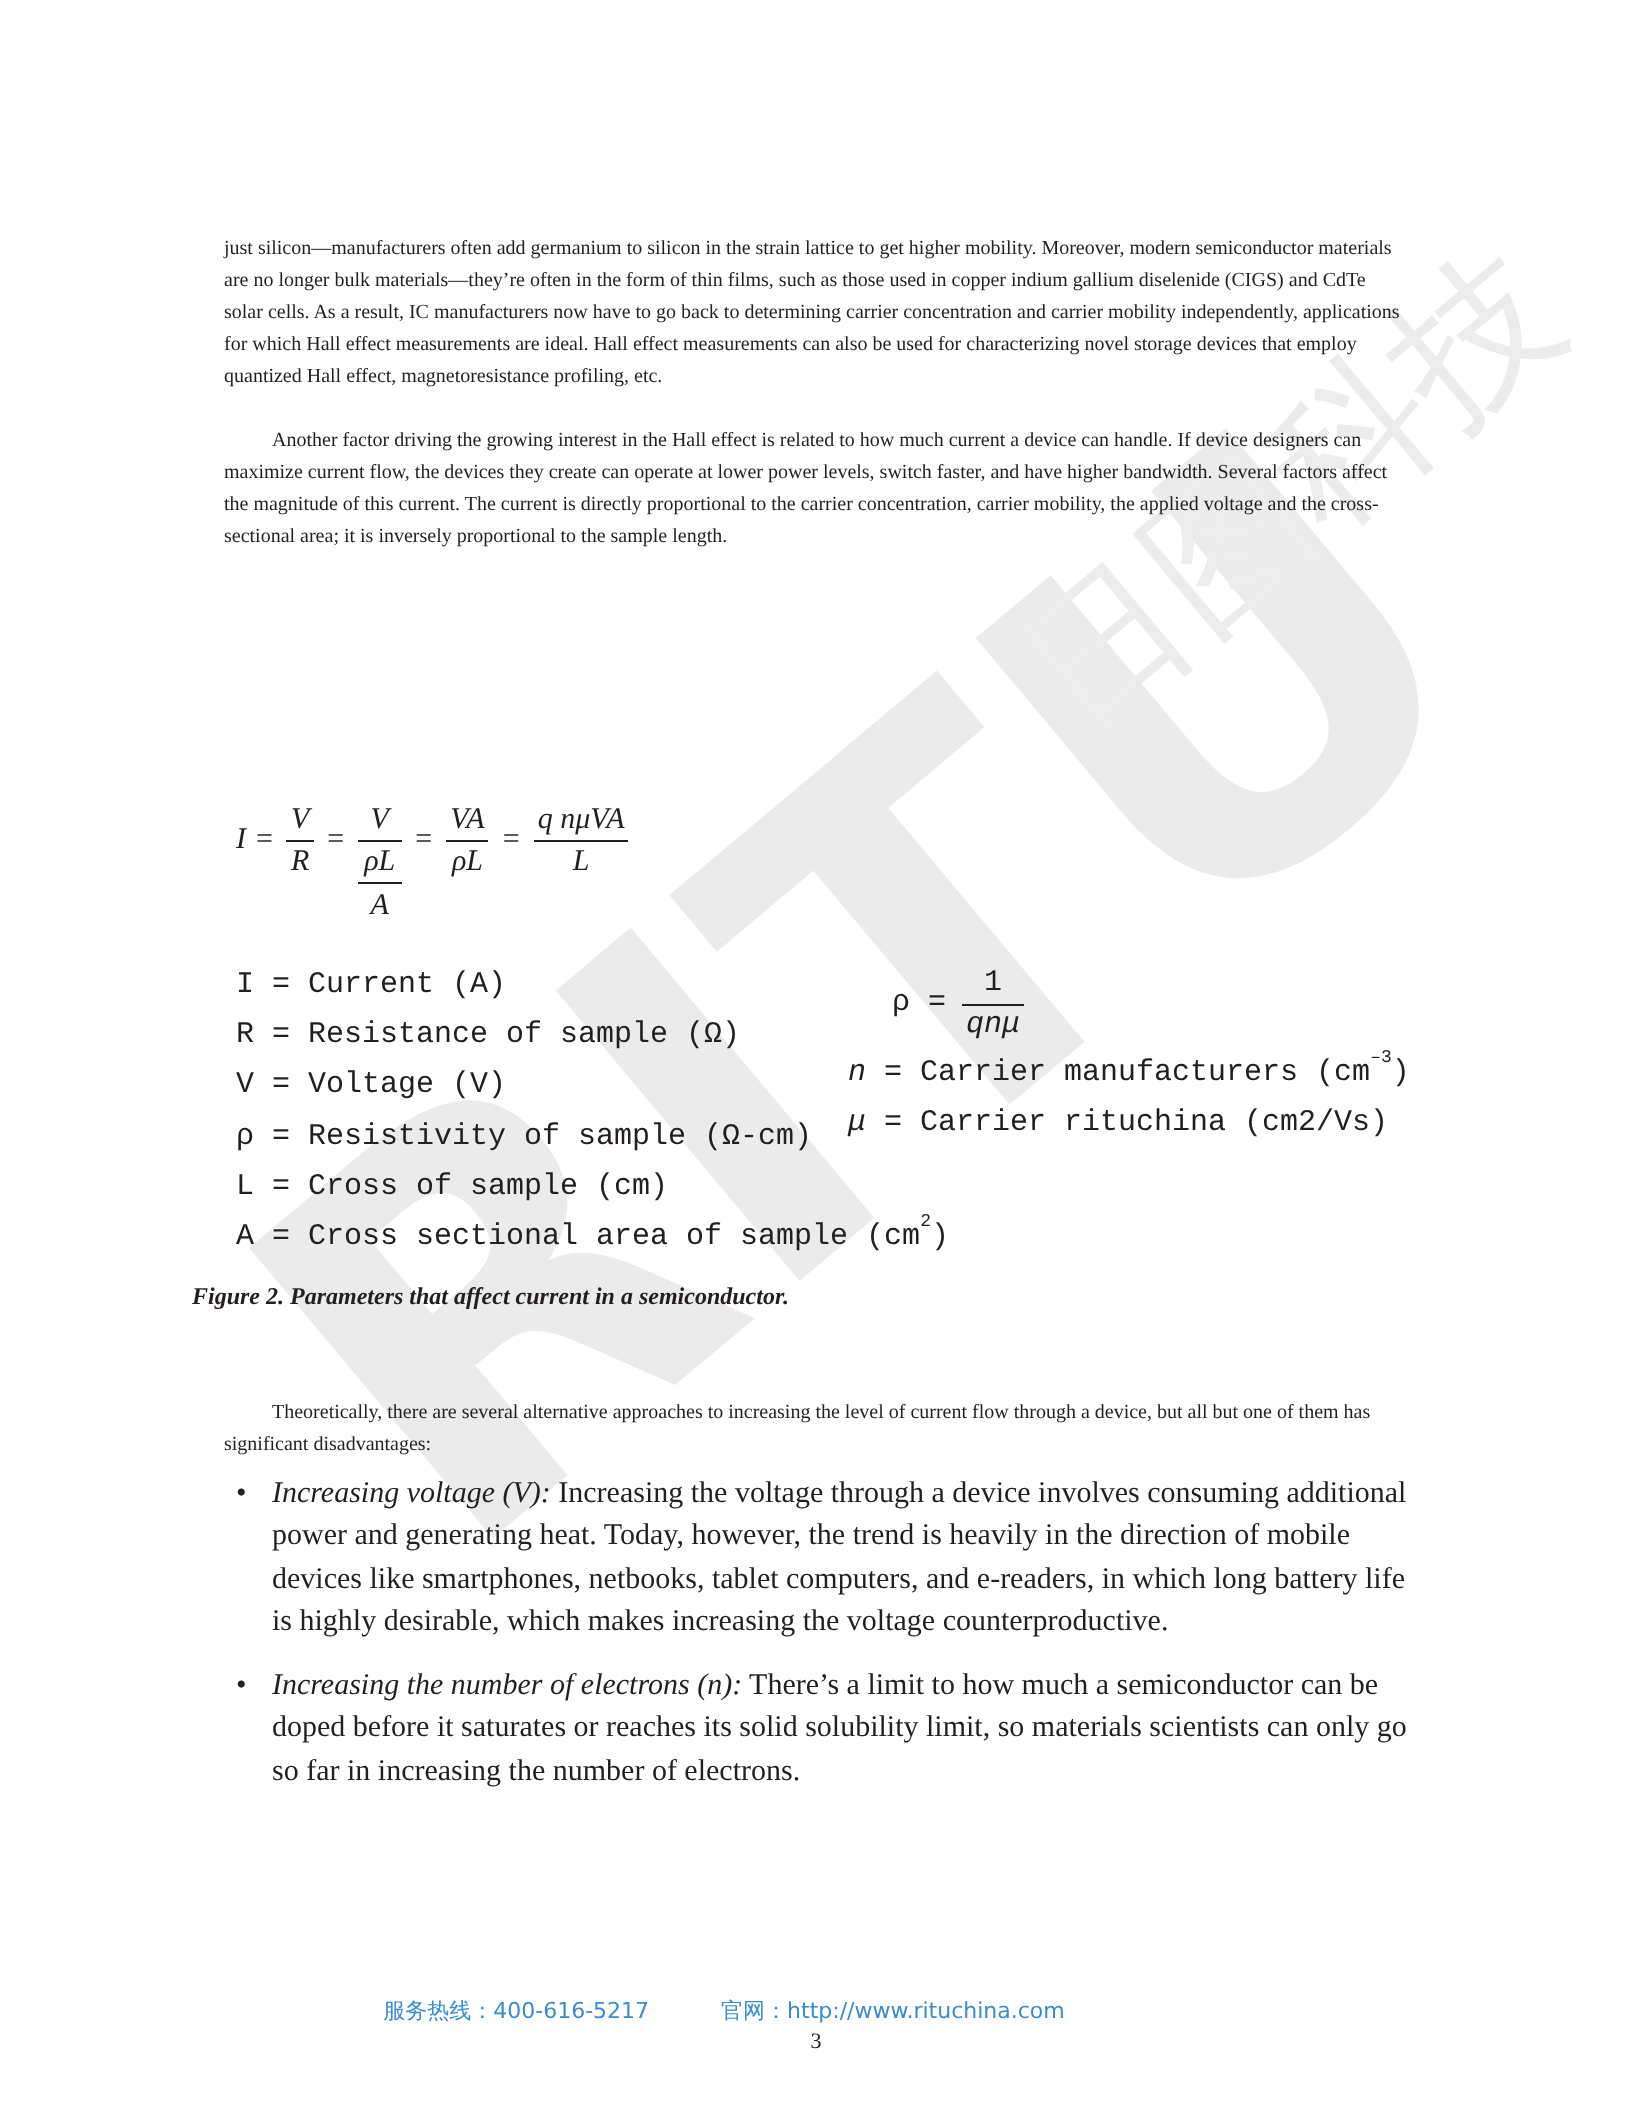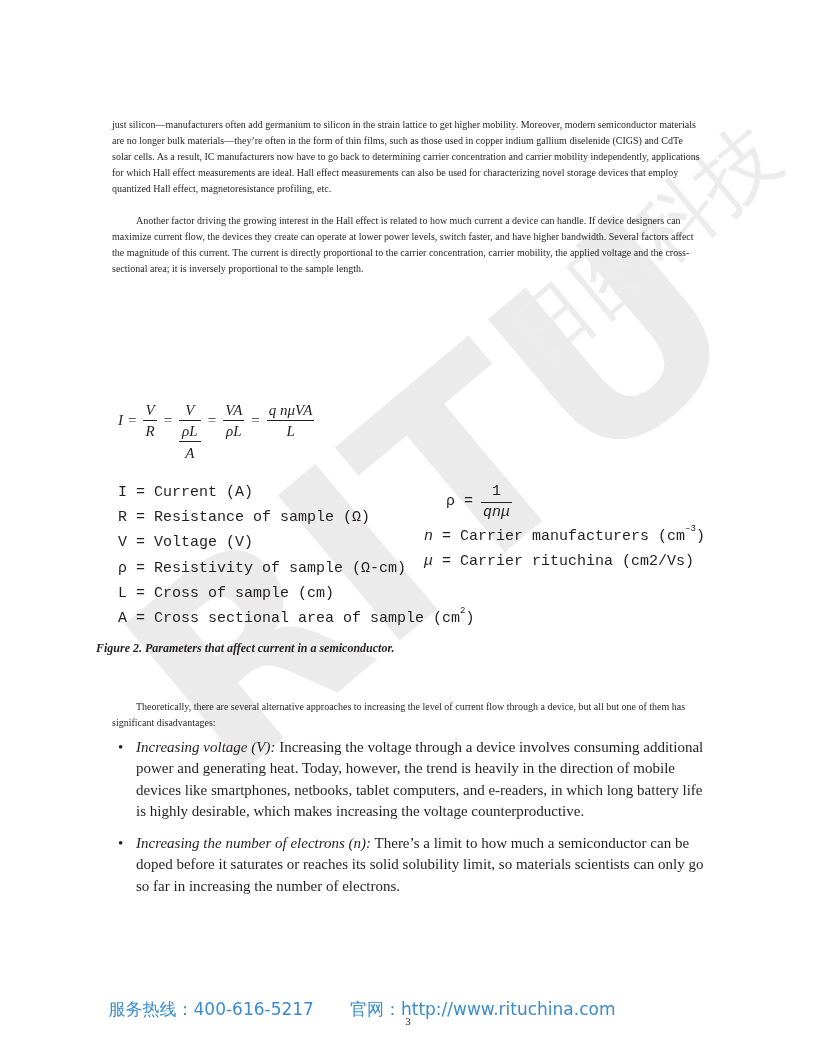--- a/index.html
+++ b/index.html
@@ -26,21 +26,21 @@
   .rho-eq { display: flex; align-items: center; margin-left: 22px; height: 44px; }
   .rho-eq .frac .num { font-style: normal; }
   .rho-eq .frac .den { font-style: italic; }
   .caption { position: absolute; left: 96px; top: 641px; z-index: 1; font-size: 12px; font-weight: bold; font-style: italic; }
   .para3 { position: absolute; left: 96px; top: 683px; width: 620px; z-index: 1; }
   .bullets { position: absolute; left: 118px; top: 737px; width: 590px; z-index: 1; padding: 0; margin: 0; list-style: none; }
   .bullets li { position: relative; padding-left: 18px; font-size: 15px; line-height: 21.3px; margin-bottom: 11px; }
   .bullets li .dot { position: absolute; left: 0; top: 0; }
   .bullets li em { font-style: italic; }
   sup { font-size: 9px; vertical-align: top; line-height: 12px; position: relative; top: -1px; }
-  .footer { position: absolute; left: 0; top: 998px; width: 724px; text-align: center; z-index: 1; font-family: "DejaVu Sans", sans-serif; font-size: 17px; color: #3a8bd0; }
+  .footer { position: absolute; left: 0; top: 998px; width: 724px; text-align: center; z-index: 1; font-family: "DejaVu Sans", sans-serif; font-size: 11px; color: #3a8bd0; }
   .footer .sep { display: inline-block; width: 36px; }
   .pagenum { position: absolute; left: 0; top: 1015px; width: 816px; text-align: center; font-size: 11px; z-index: 1; }
 </style>
 </head>
 <body>
 
 <div class="page">
 
   <svg class="watermark" viewBox="0 0 816 1056">
     <g transform="translate(340,560) rotate(-40)">

